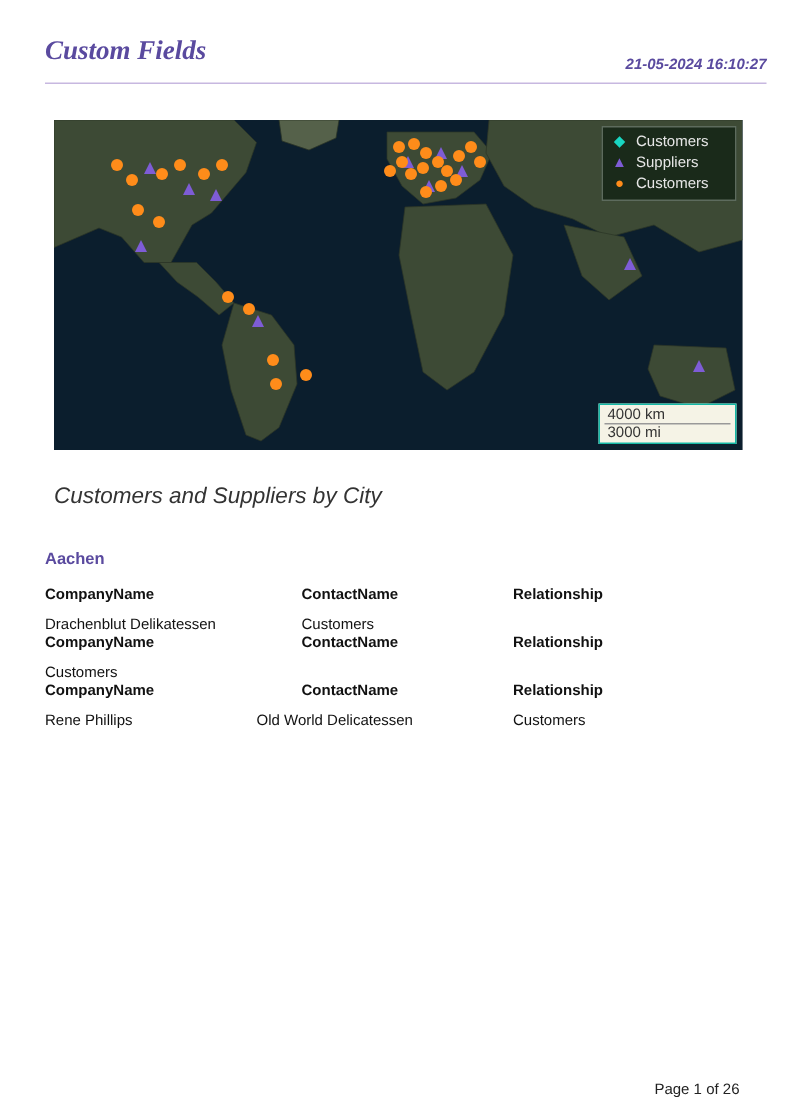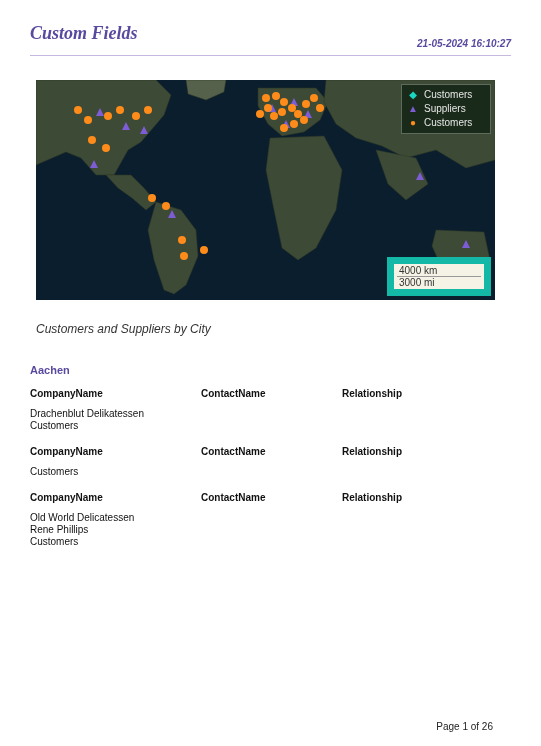--- a/index.html
+++ b/index.html
@@ -77,40 +77,39 @@
     text-align: center;
   }
   .lg-emp { color: #19d6c2; }
   .lg-sup { color: #7e5cd6; }
   .lg-cus { color: #ff8c1a; }
   .scale {
     position: absolute;
     bottom: 4px;
     right: 4px;
     background: #f5f3e6;
-    border: 7px solid #14b8a6;
+    border: 1px solid #14b8a6;
     color: #333;
     font-size: 10px;
     padding: 1px 3px;
     width: 84px;
   }
   .scale-row {
     border-bottom: 1px solid #999;
     padding: 0 2px;
   }
   .scale-row:last-child { border-bottom: none; }
   .caption {
-    font-size: 12px;
+    font-size: 15px;
     font-style: italic;
     color: #333;
     margin-top: 22px;
     margin-bottom: 28px;
   }
   .city-block {
-    margin-top: 14px;
   }
   .city-name {
     color: #5a4a9f;
     font-weight: 700;
     font-size: 11px;
     margin-bottom: 12px;
   }
   .row {
     display: flex;
     font-size: 10px;
@@ -120,21 +119,20 @@
   .col1 { width: 165px; padding-right: 6px; }
   .col2 { width: 135px; padding-right: 6px; }
   .col3 { flex: 1; }
   .headers .cell {
     font-weight: 700;
     font-size: 10px;
   }
   .data-row {
     margin-top: 9px;
     line-height: 12px;
-    flex-direction: column;
   }
   .footer {
     position: absolute;
     right: 48px;
     bottom: 14px;
     font-size: 10px;
     color: #222;
   }
 </style>
 </head>
@@ -269,21 +267,21 @@
     </div>
   </div>
 
   <div class="city-block">
     <div class="row headers">
       <div class="cell col1">CompanyName</div>
       <div class="cell col2">ContactName</div>
       <div class="cell col3">Relationship</div>
     </div>
     <div class="row data-row">
+      <div class="cell col2">Rene Phillips</div>
       <div class="cell col1">Old World Delicatessen</div>
-      <div class="cell col2">Rene Phillips</div>
       <div class="cell col3">Customers</div>
     </div>
   </div>
 
   <div class="footer">Page 1 of 26</div>
 
 </div>
 
 </body></html>

